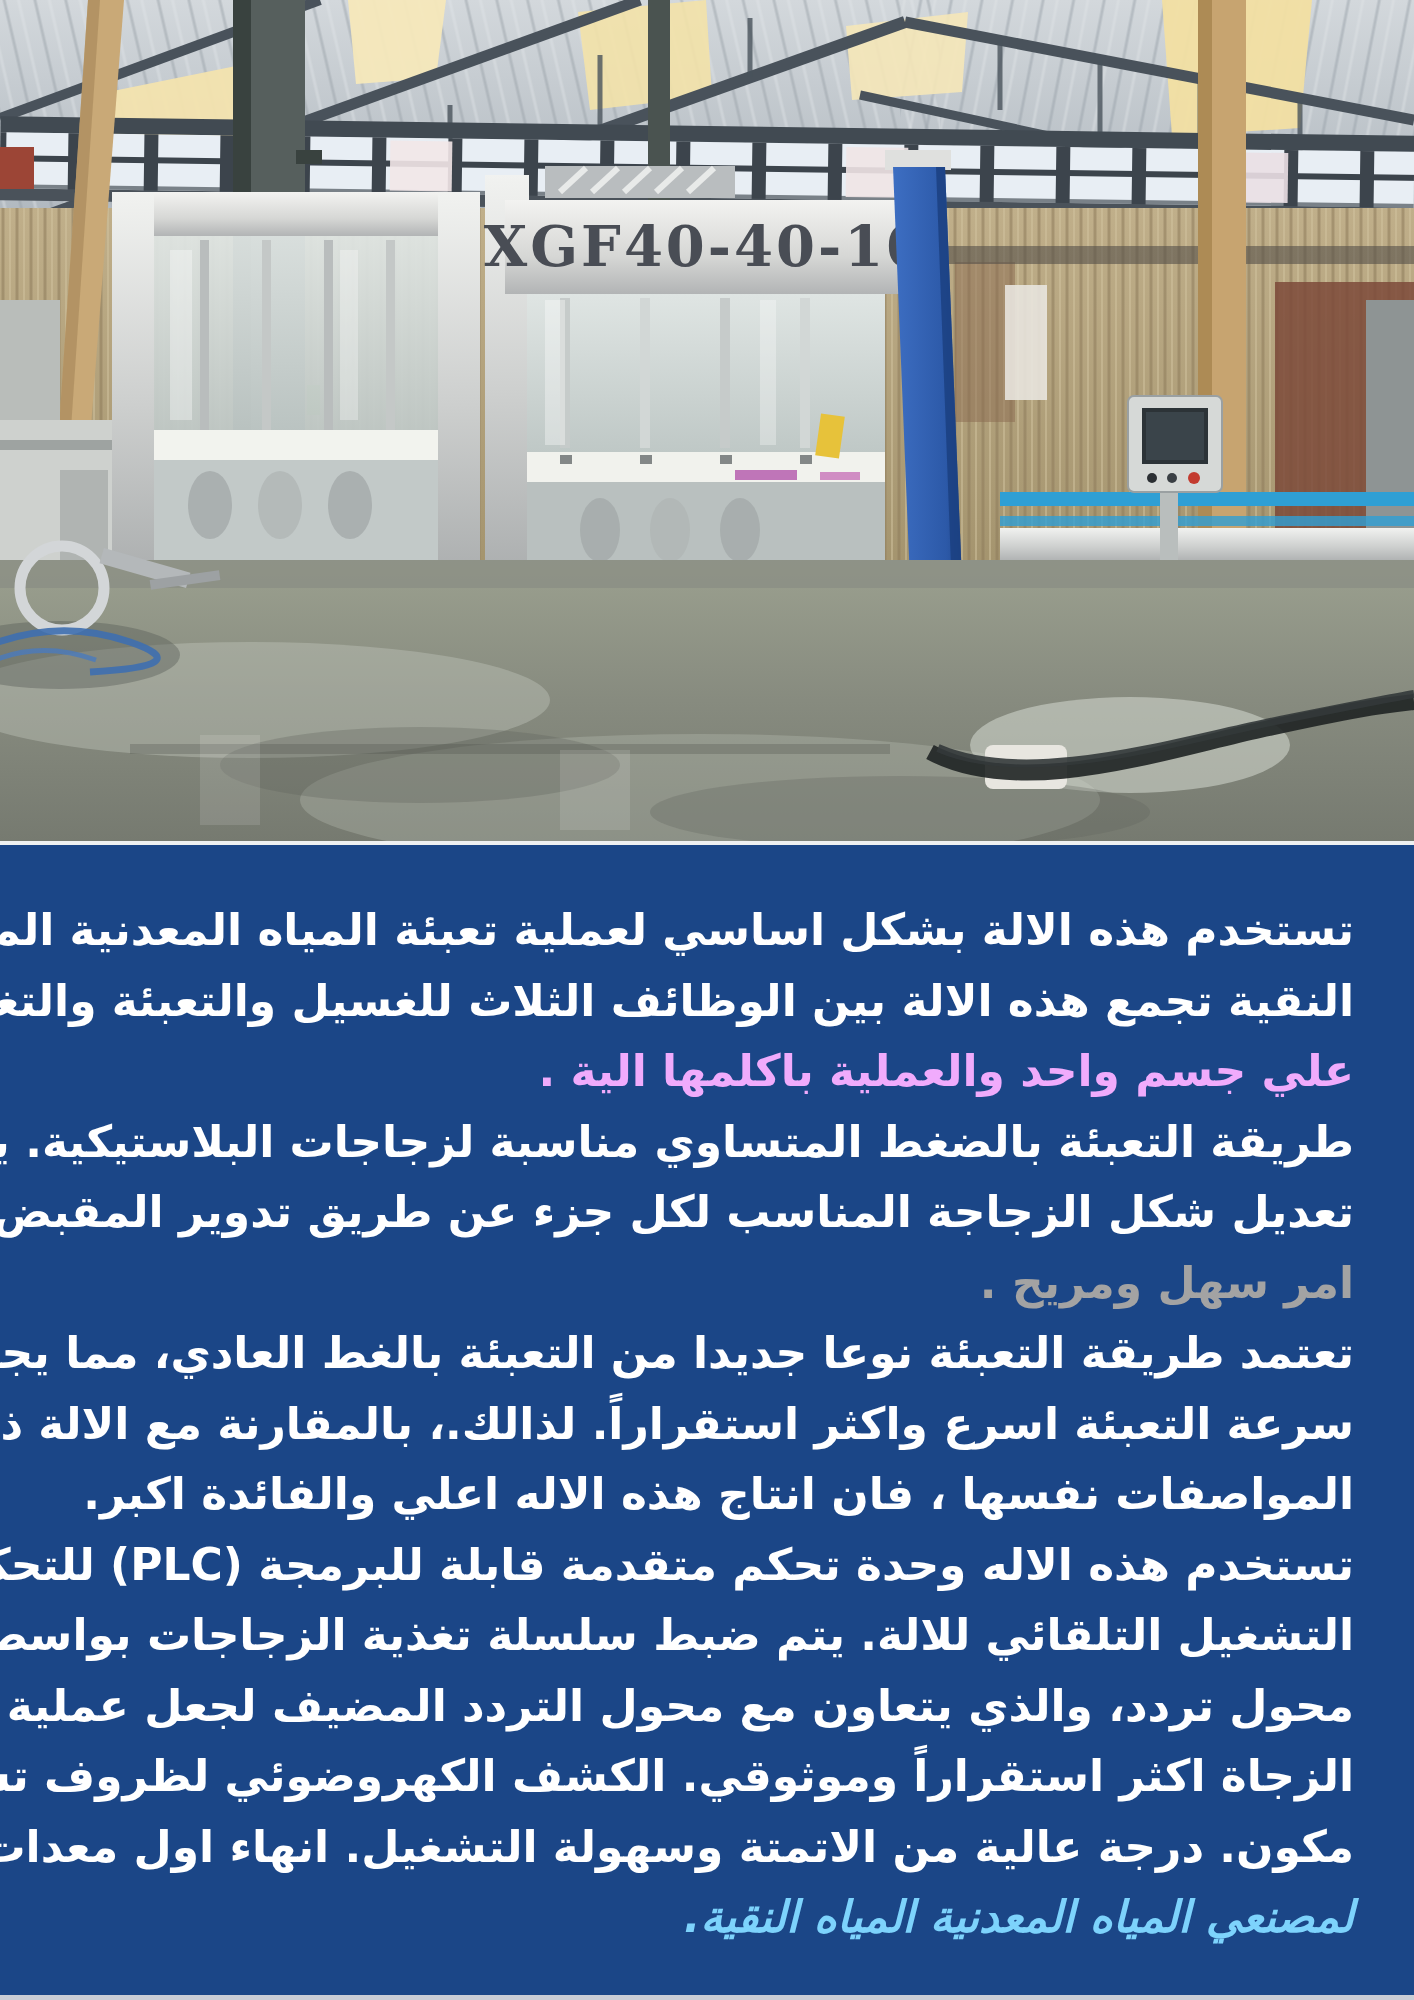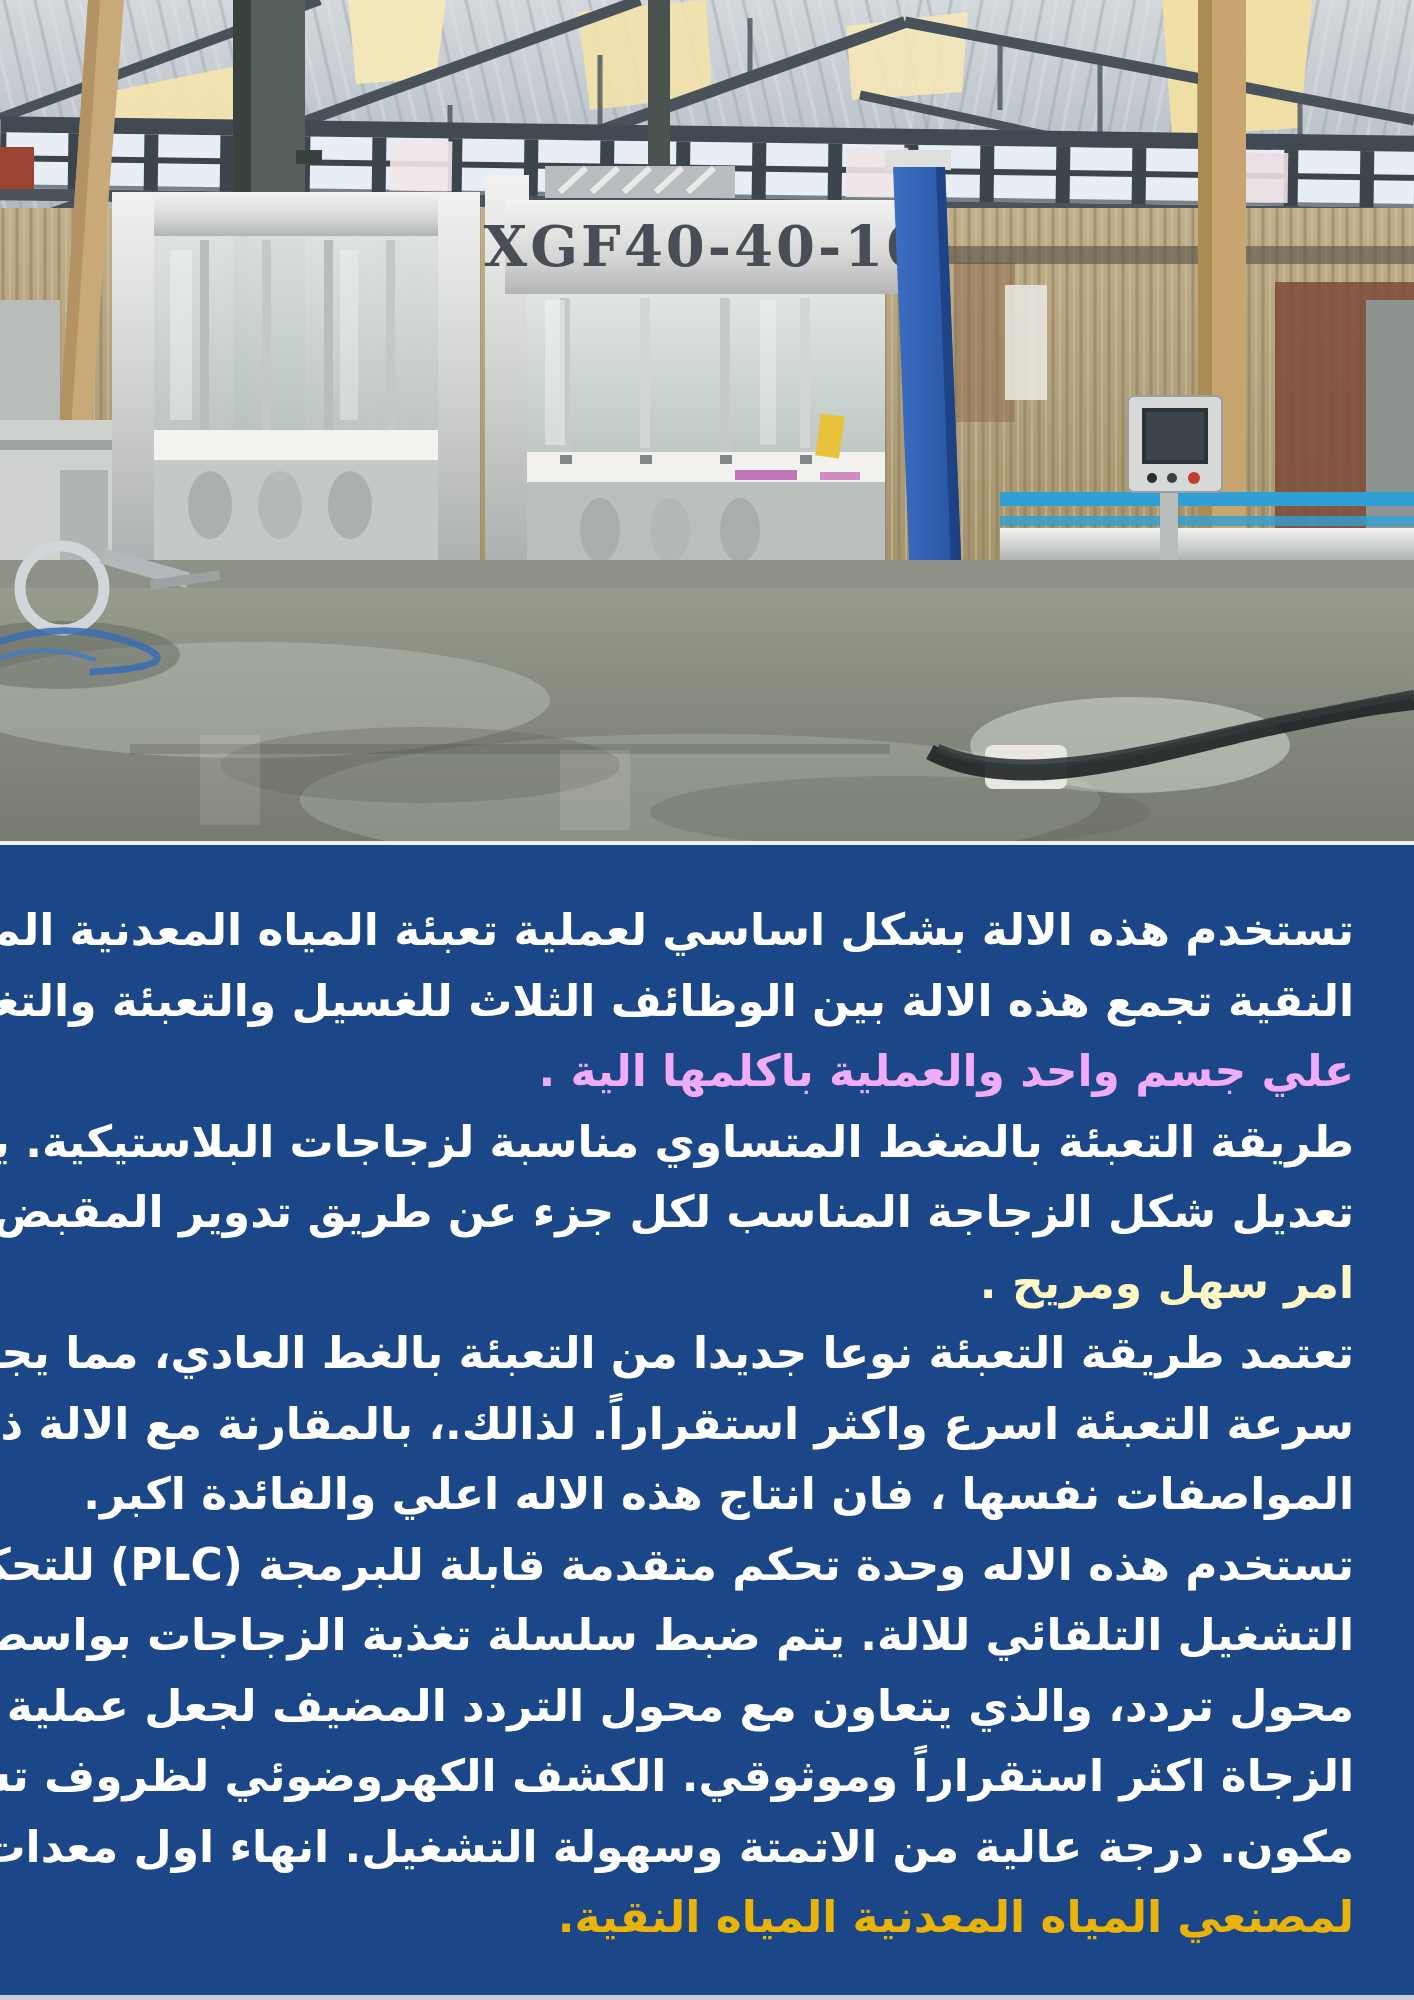--- a/index.html
+++ b/index.html
@@ -284,26 +284,26 @@
   </figure>
 
   <div class="separator"></div>
 
   <section class="desc-panel" style="background: rgb(27, 70, 135);">
     <div class="desc-line" style="color: rgb(255, 255, 255);">تستخدم هذه الالة بشكل اساسي لعملية تعبئة المياه المعدنية المياه</div>
     <div class="desc-line" style="color: rgb(255, 255, 255);">النقية تجمع هذه الالة بين الوظائف الثلاث للغسيل والتعبئة والتغطية</div>
     <div class="desc-line" style="color: #f0abfc;">علي جسم واحد والعملية باكلمها الية .</div>
     <div class="desc-line" style="color: rgb(255, 255, 255);">طريقة التعبئة بالضغط المتساوي مناسبة لزجاجات البلاستيكية. يتم</div>
     <div class="desc-line" style="color: rgb(255, 255, 255);">تعديل شكل الزجاجة المناسب لكل جزء عن طريق تدوير المقبض، وهو</div>
-    <div class="desc-line" style="color: #fef9c3;">امر سهل ومريح .</div>
+    <div class="desc-line" style="color: #a3a3a3;">امر سهل ومريح .</div>
     <div class="desc-line" style="color: rgb(255, 255, 255);">تعتمد طريقة التعبئة نوعا جديدا من التعبئة بالغط العادي، مما يجعل</div>
     <div class="desc-line" style="color: rgb(255, 255, 255);">سرعة التعبئة اسرع واكثر استقراراً. لذالك.، بالمقارنة مع الالة ذات</div>
     <div class="desc-line" style="color: #ffffff;">المواصفات نفسها ، فان انتاج هذه الاله اعلي والفائدة اكبر.</div>
     <div class="desc-line" style="color: rgb(255, 255, 255);">تستخدم هذه الاله وحدة تحكم متقدمة قابلة للبرمجة (PLC) للتحكم في</div>
     <div class="desc-line" style="color: rgb(255, 255, 255);">التشغيل التلقائي للالة. يتم ضبط سلسلة تغذية الزجاجات بواسطة</div>
     <div class="desc-line" style="color: rgb(255, 255, 255);">محول تردد، والذي يتعاون مع محول التردد المضيف لجعل عملية تغذية</div>
     <div class="desc-line" style="color: rgb(255, 255, 255);">الزجاة اكثر استقراراً وموثوقي. الكشف الكهروضوئي لظروف تشغيل كل</div>
     <div class="desc-line" style="color: rgb(255, 255, 255);">مكون. درجة عالية من الاتمتة وسهولة التشغيل. انهاء اول معدات مثالية</div>
-    <div class="desc-line" style="color: #eab308;">لمصنعي المياه المعدنية المياه النقية.</div>
+    <div class="desc-line" style="color: #7dd3fc; font-style: italic;">لمصنعي المياه المعدنية المياه النقية.</div>
   </section>
 
   <div class="footer-strip" style="background: rgb(201, 205, 214);"></div>
 </div>
 
 </body></html>

